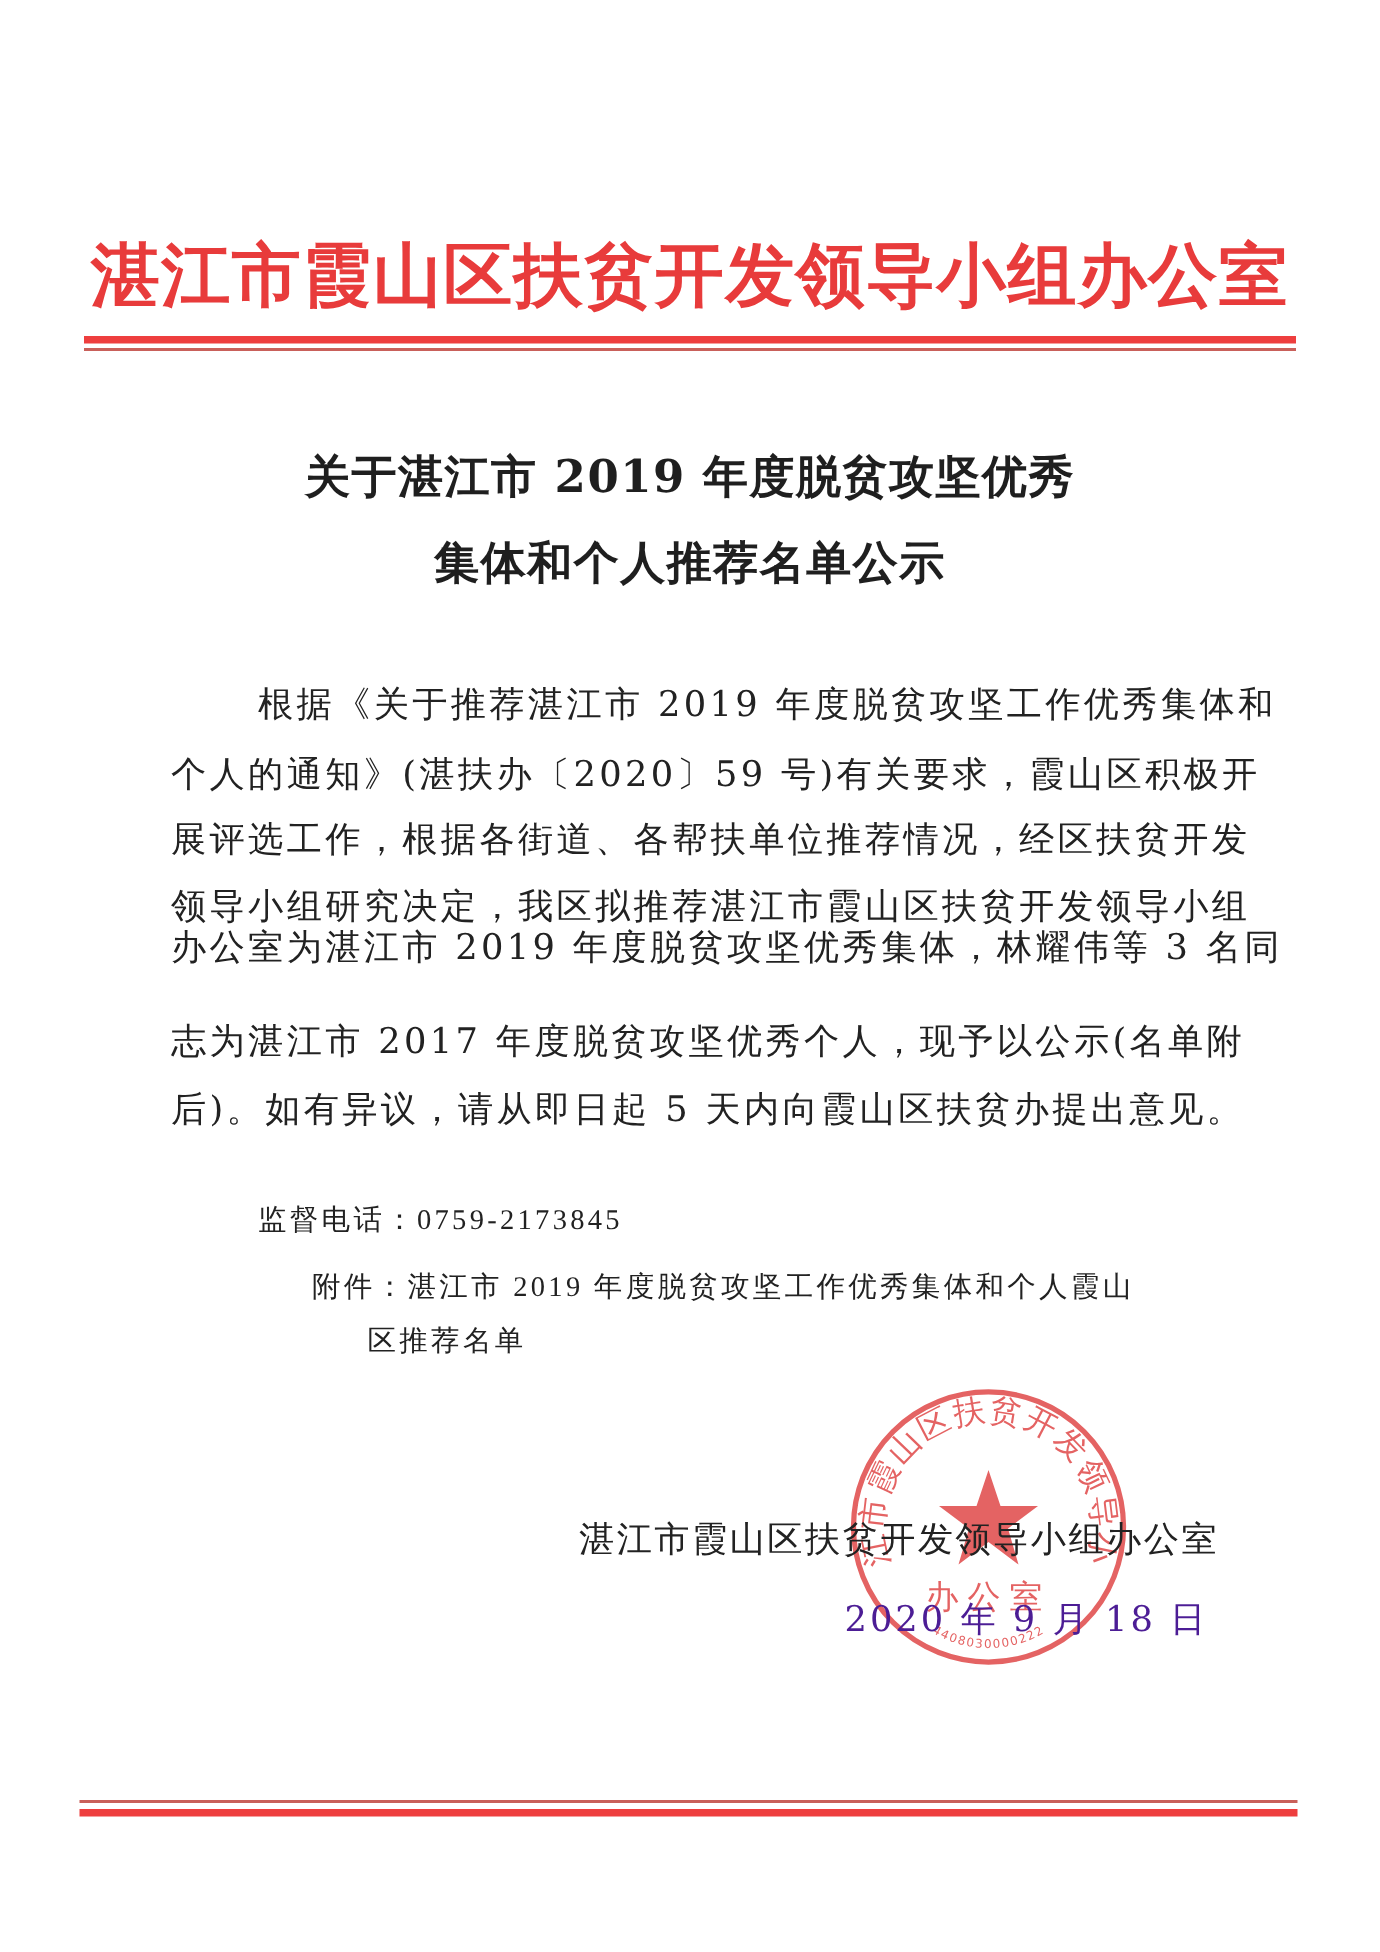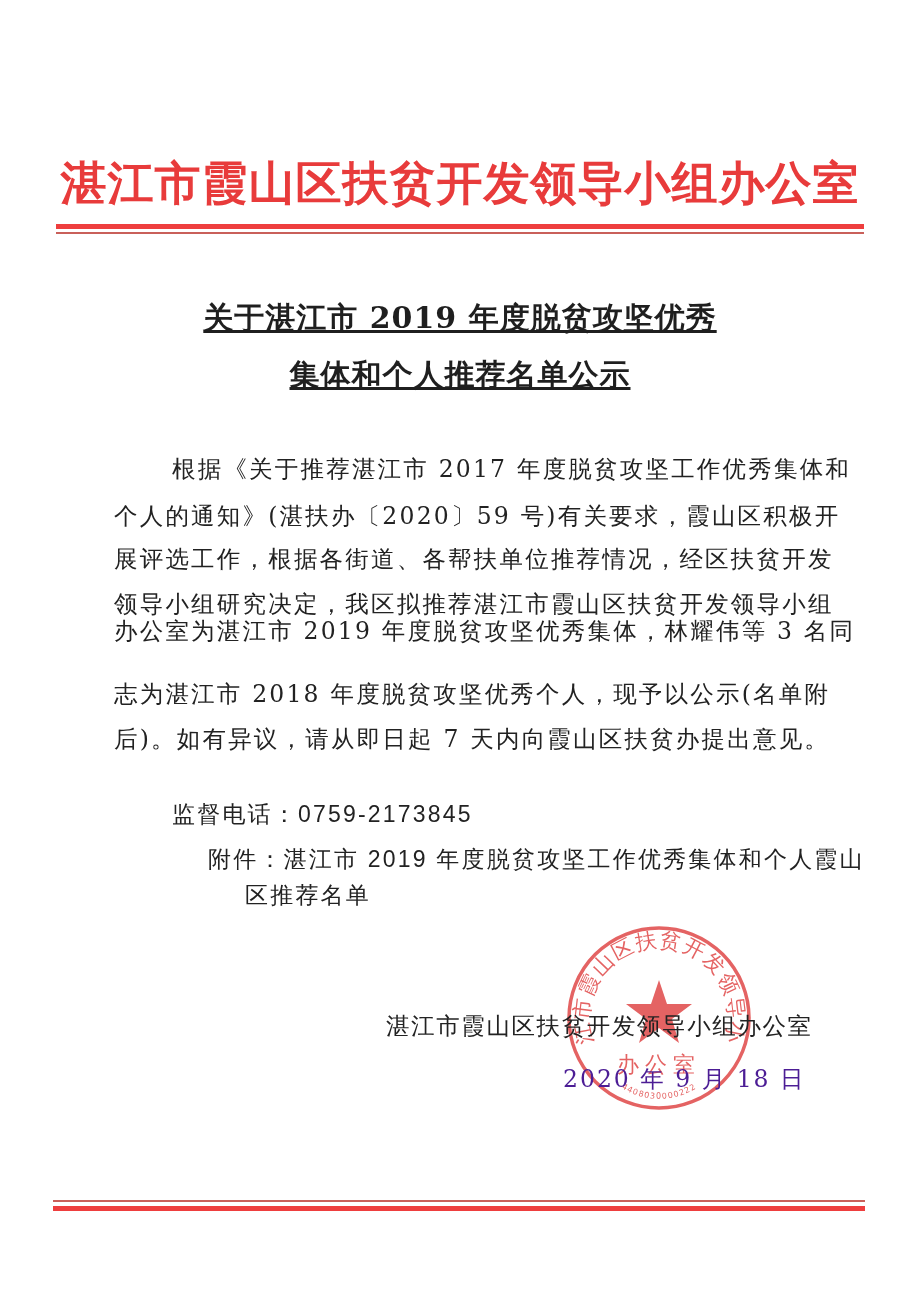--- a/index.html
+++ b/index.html
@@ -44,38 +44,37 @@
     .title {
       left: 100px;
       width: 720px;
       text-align: center;
       font-family: "DejaVu Serif", serif;
       font-weight: bold;
       font-size: 30px;
       color: #1f1f1f;
       white-space: nowrap;
       letter-spacing: 1px;
-      text-decoration: underline;
     }
 
     
     .body-line {
       left: 114px;
       width: 700px;
       font-family: "DejaVu Serif", serif;
       font-size: 23.5px;
       color: #222;
       white-space: nowrap;
       letter-spacing: 2.2px;
       line-height: 34px;
     }
 
     .meta-line {
-      font-family: Liberation Sans, sans-serif;
-      font-size: 23px;
+      font-family: Liberation Serif, serif;
+      font-size: 19px;
       color: #222;
       white-space: nowrap;
       letter-spacing: 2.2px;
       line-height: 34px;
     }
 
     .signature {
       left: 386px;
       top: 1010px;
       font-family: "DejaVu Serif", serif;
@@ -110,27 +109,27 @@
 <body>
 
 <div class="abs masthead">湛江市霞山区扶贫开发领导小组办公室</div>
 <div class="abs rule-thick" style="left:56px; top:224px; width:808px;"></div>
 <div class="abs rule-thin" style="left:56px; top:232px; width:808px;"></div>
 
 <div class="abs title" style="top:298px;">关于湛江市 2019 年度脱贫攻坚优秀</div>
 <div class="abs title" style="top:355px;">集体和个人推荐名单公示</div>
 
 <div>
-  <div class="abs body-line" style="left:172px; top:452px;">根据《关于推荐湛江市 2017 年度脱贫攻坚工作优秀集体和</div>
+  <div class="abs body-line" style="left:172px; top:452px;">根据《关于推荐湛江市 2019 年度脱贫攻坚工作优秀集体和</div>
   <div class="abs body-line" style="top:499px;">个人的通知》(湛扶办〔2020〕59 号)有关要求，霞山区积极开</div>
   <div class="abs body-line" style="top:542px;">展评选工作，根据各街道、各帮扶单位推荐情况，经区扶贫开发</div>
   <div class="abs body-line" style="top:587px;">领导小组研究决定，我区拟推荐湛江市霞山区扶贫开发领导小组</div>
   <div class="abs body-line" style="top:614px;">办公室为湛江市 2019 年度脱贫攻坚优秀集体，林耀伟等 3 名同</div>
-  <div class="abs body-line" style="top:677px;">志为湛江市 2018 年度脱贫攻坚优秀个人，现予以公示(名单附</div>
-  <div class="abs body-line" style="top:722px;">后)。如有异议，请从即日起 7 天内向霞山区扶贫办提出意见。</div>
+  <div class="abs body-line" style="top:677px;">志为湛江市 2017 年度脱贫攻坚优秀个人，现予以公示(名单附</div>
+  <div class="abs body-line" style="top:722px;">后)。如有异议，请从即日起 5 天内向霞山区扶贫办提出意见。</div>
 </div>
 
 <div class="abs meta-line" style="left:172px; top:797px;">
   <span>监督电话：</span><span>0759-2173845</span>
 </div>
 
 <div class="abs meta-line" style="left:172px; top:842px;margin-left:36px;">
   <span>附件：</span><span>湛江市 2019 年度脱贫攻坚工作优秀集体和个人霞山</span>
 </div>
 <div class="abs meta-line" style="left:245px; top:878px;">区推荐名单</div>

